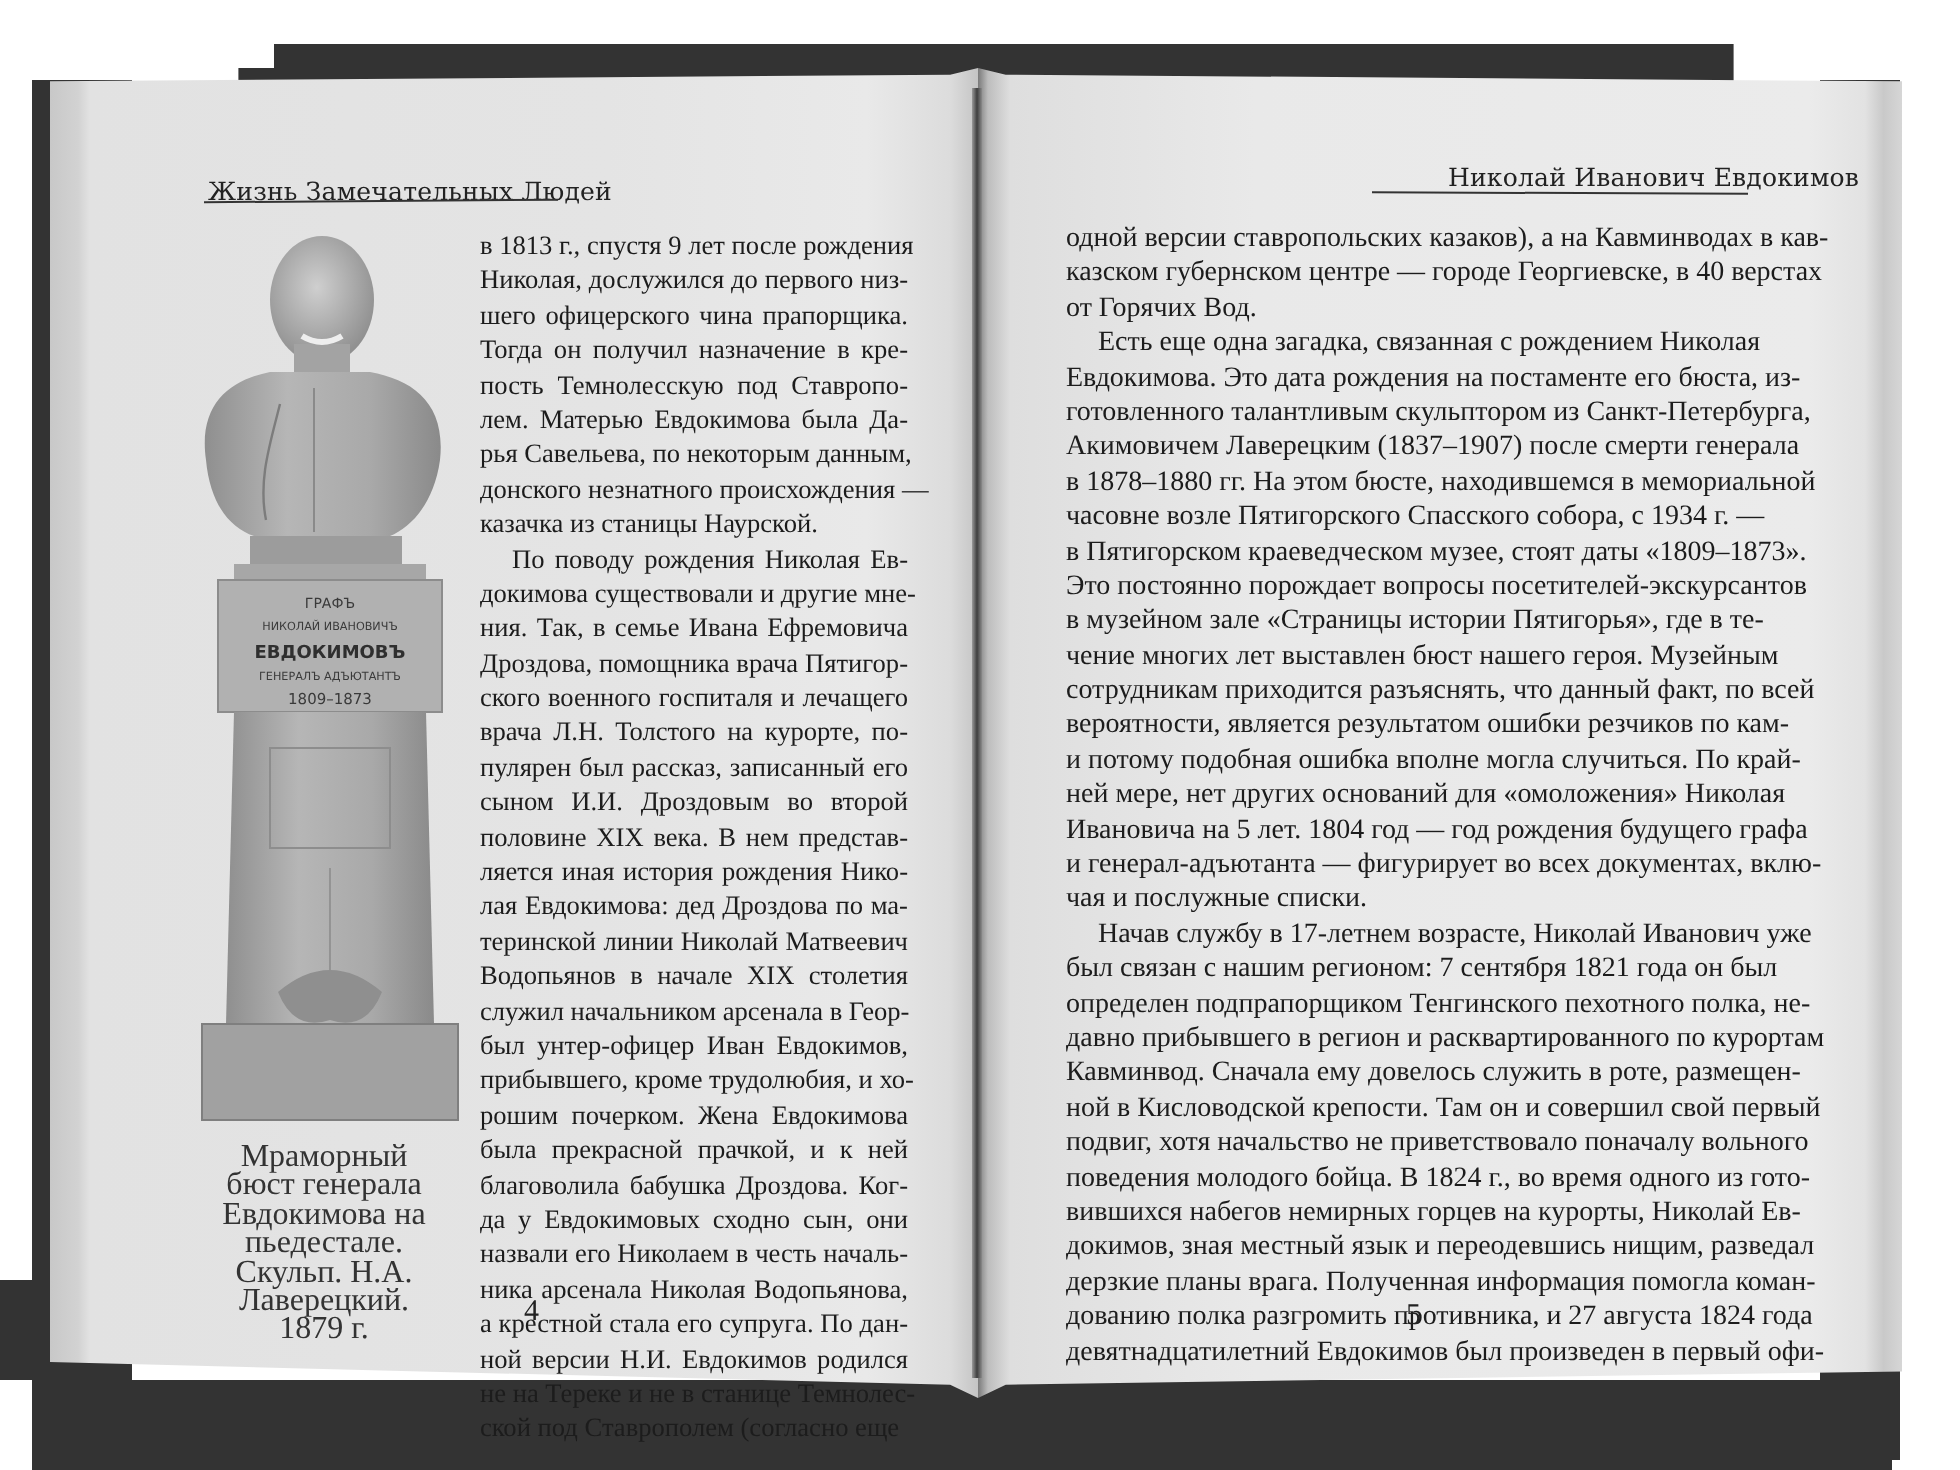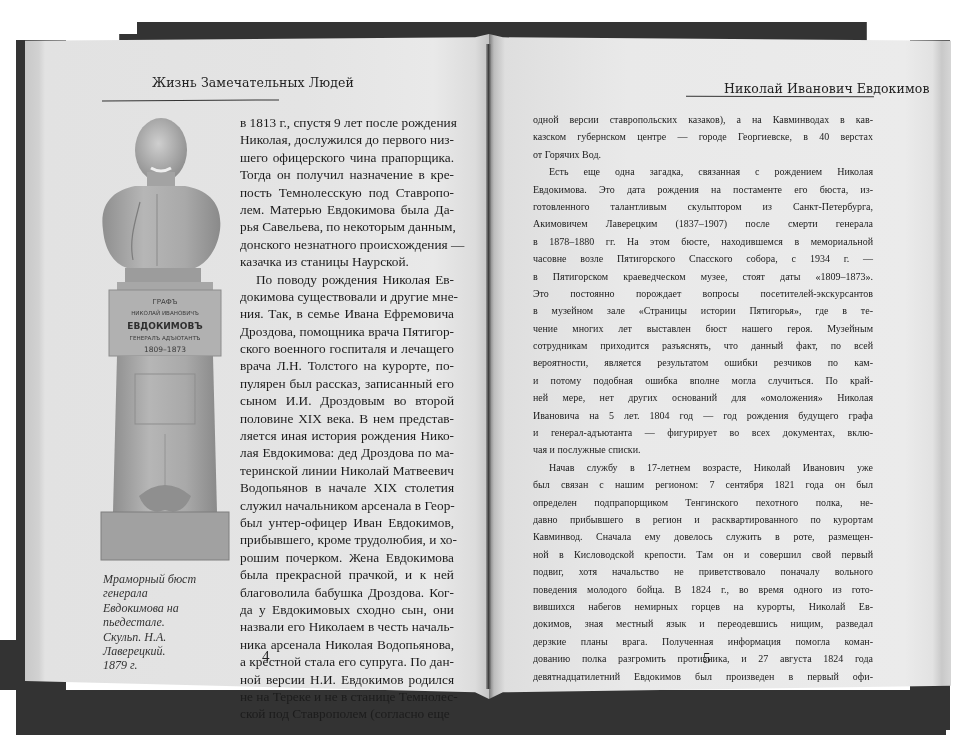--- a/index.html
+++ b/index.html
@@ -34,40 +34,40 @@
   }
   .spine {
     position:absolute; left:486px; top:44px; width:5px; height:645px;
     background:linear-gradient(90deg,#9a9a9a,#3e3e3e,#8a8a8a);
   }
 
   .running-head {
     position:absolute; font-family:"DejaVu Serif", serif;
     font-size:12.5px; color:#222; letter-spacing:0.1px;
   }
-  .rh-left { left:104px; top:75px;margin-left:48px; }
+  .rh-left { left:104px; top:88px; }
   .rh-right { left:724px; top:81px; }
   .rule { position:absolute; height:1px; background:#333; }
   .rule-left { left:102px; top:100px; width:177px; transform:rotate(-0.4deg); }
   .rule-right { left:686px; top:96px; width:188px; transform:rotate(0.2deg); }
 
   .body-text {
     position:absolute; font-family:"Liberation Serif", serif;
     font-size:13.3px; line-height:17.4px; color:#1c1c1c;
   }
   .col-left { left:240px; top:114px; width:214px; }
-  .col-right { left:533px; top:111px; width:340px; font-size:10px; line-height:17.45px; }
+  .col-right { left:533px; top:111px; width:340px; font-size:14px; line-height:17.45px; }
   .line { display:block; white-space:nowrap; text-align:justify; text-align-last:justify; height:17.4px; }
   .line.last { text-align-last:left; }
   .line.indent { padding-left:16px; }
 
   .caption {
     position:absolute; left:103px; top:572px; width:118px;
-    font-family:"Liberation Serif", serif; font-style:italic;
-    font-size:12px; line-height:14.4px; color:#333; 
+    font-family:"Liberation Serif", serif; 
+    font-size:16px; line-height:14.4px; color:#333; text-align:center;
   }
   .page-num { position:absolute; font-family:"Liberation Serif", serif; font-size:15px; color:#222; }
   .pn-left { left:262px; top:648px; }
   .pn-right { left:703px; top:650px; }
 
   
   .bust { position:absolute; left:95px; top:112px; width:140px; height:450px; }
 </style>
 </head>
 <body>

